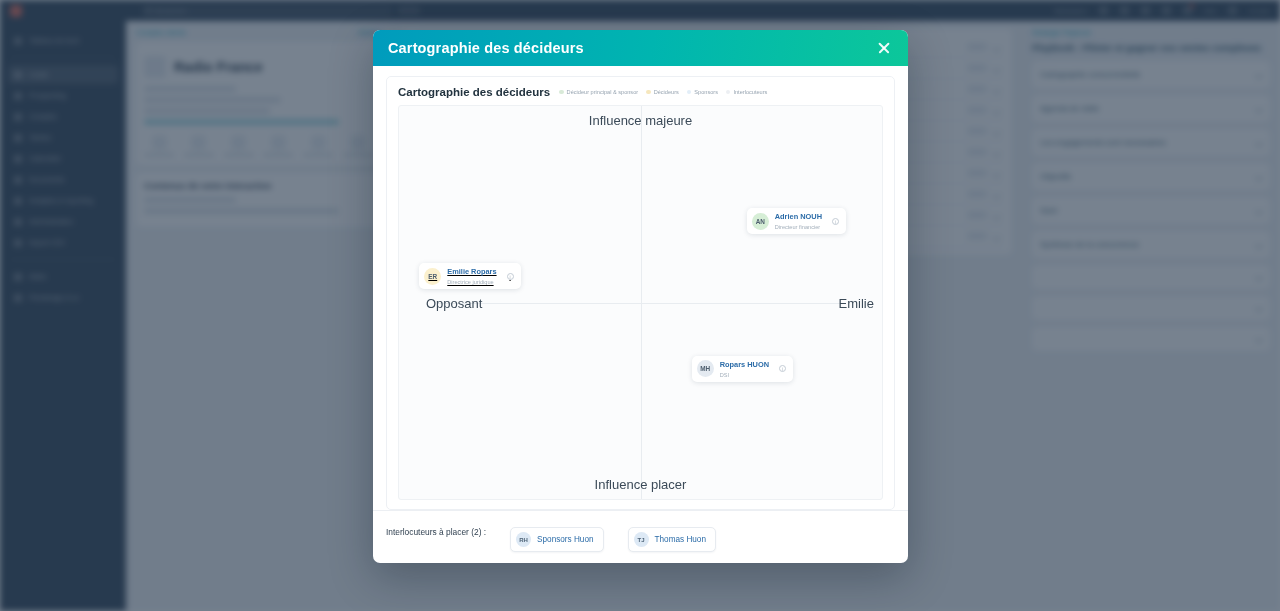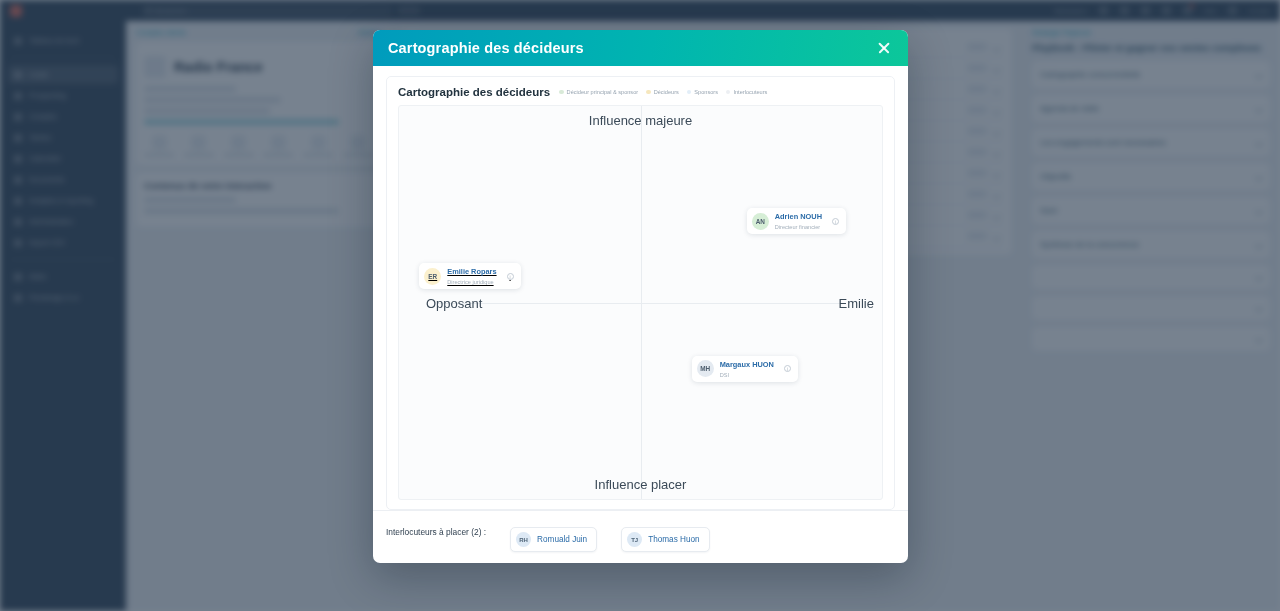--- a/index.html
+++ b/index.html
@@ -544,35 +544,35 @@
           <span class="node-texts">
             <span class="node-name">Adrien NOUH</span>
             <span class="node-role">Directeur financier</span>
           </span>
           <span class="node-info">i</span>
         </div>
 
         <div class="node" id="node2" style="left: 60.6%; top: 63.5%;">
           <span class="node-avatar" id="av2" style="background: rgb(228, 234, 241);">MH</span>
           <span class="node-texts">
-            <span class="node-name">Margaux HUON</span>
+            <span class="node-name">Ropars HUON</span>
             <span class="node-role">DSI</span>
           </span>
           <span class="node-info">i</span>
         </div>
       </div>
 
     </div>
   </div>
 
   <div class="modal-footer">
     <div class="footer-label">Interlocuteurs à placer (2) :</div>
     <div class="chip">
       <span class="chip-avatar">RH</span>
-      <span class="chip-name">Romuald Juin</span>
+      <span class="chip-name">Sponsors Huon</span>
     </div>
     <div class="chip">
       <span class="chip-avatar">TJ</span>
       <span class="chip-name">Thomas Huon</span>
     </div>
   </div>
 
 </div>
 
 </body></html>

